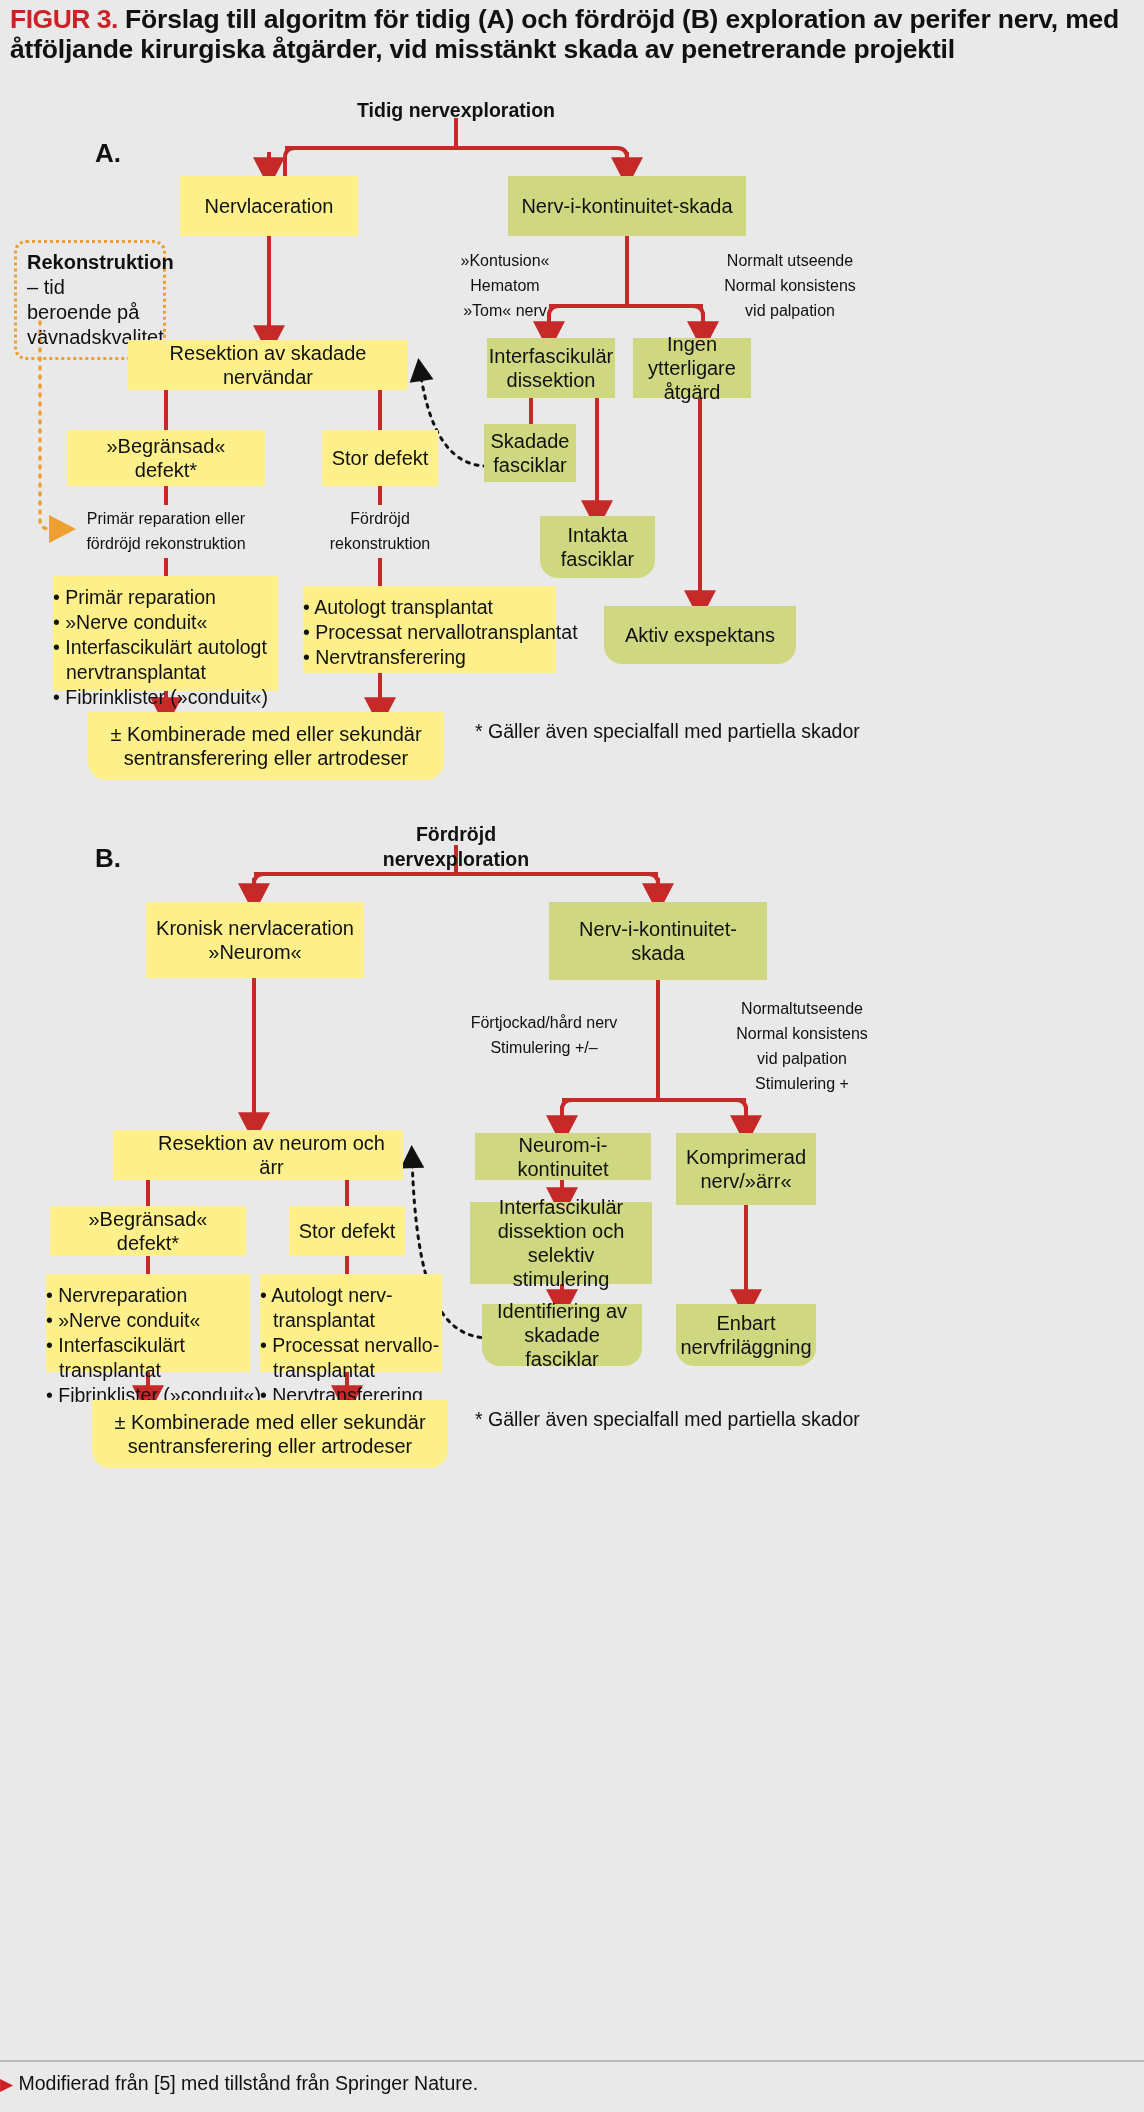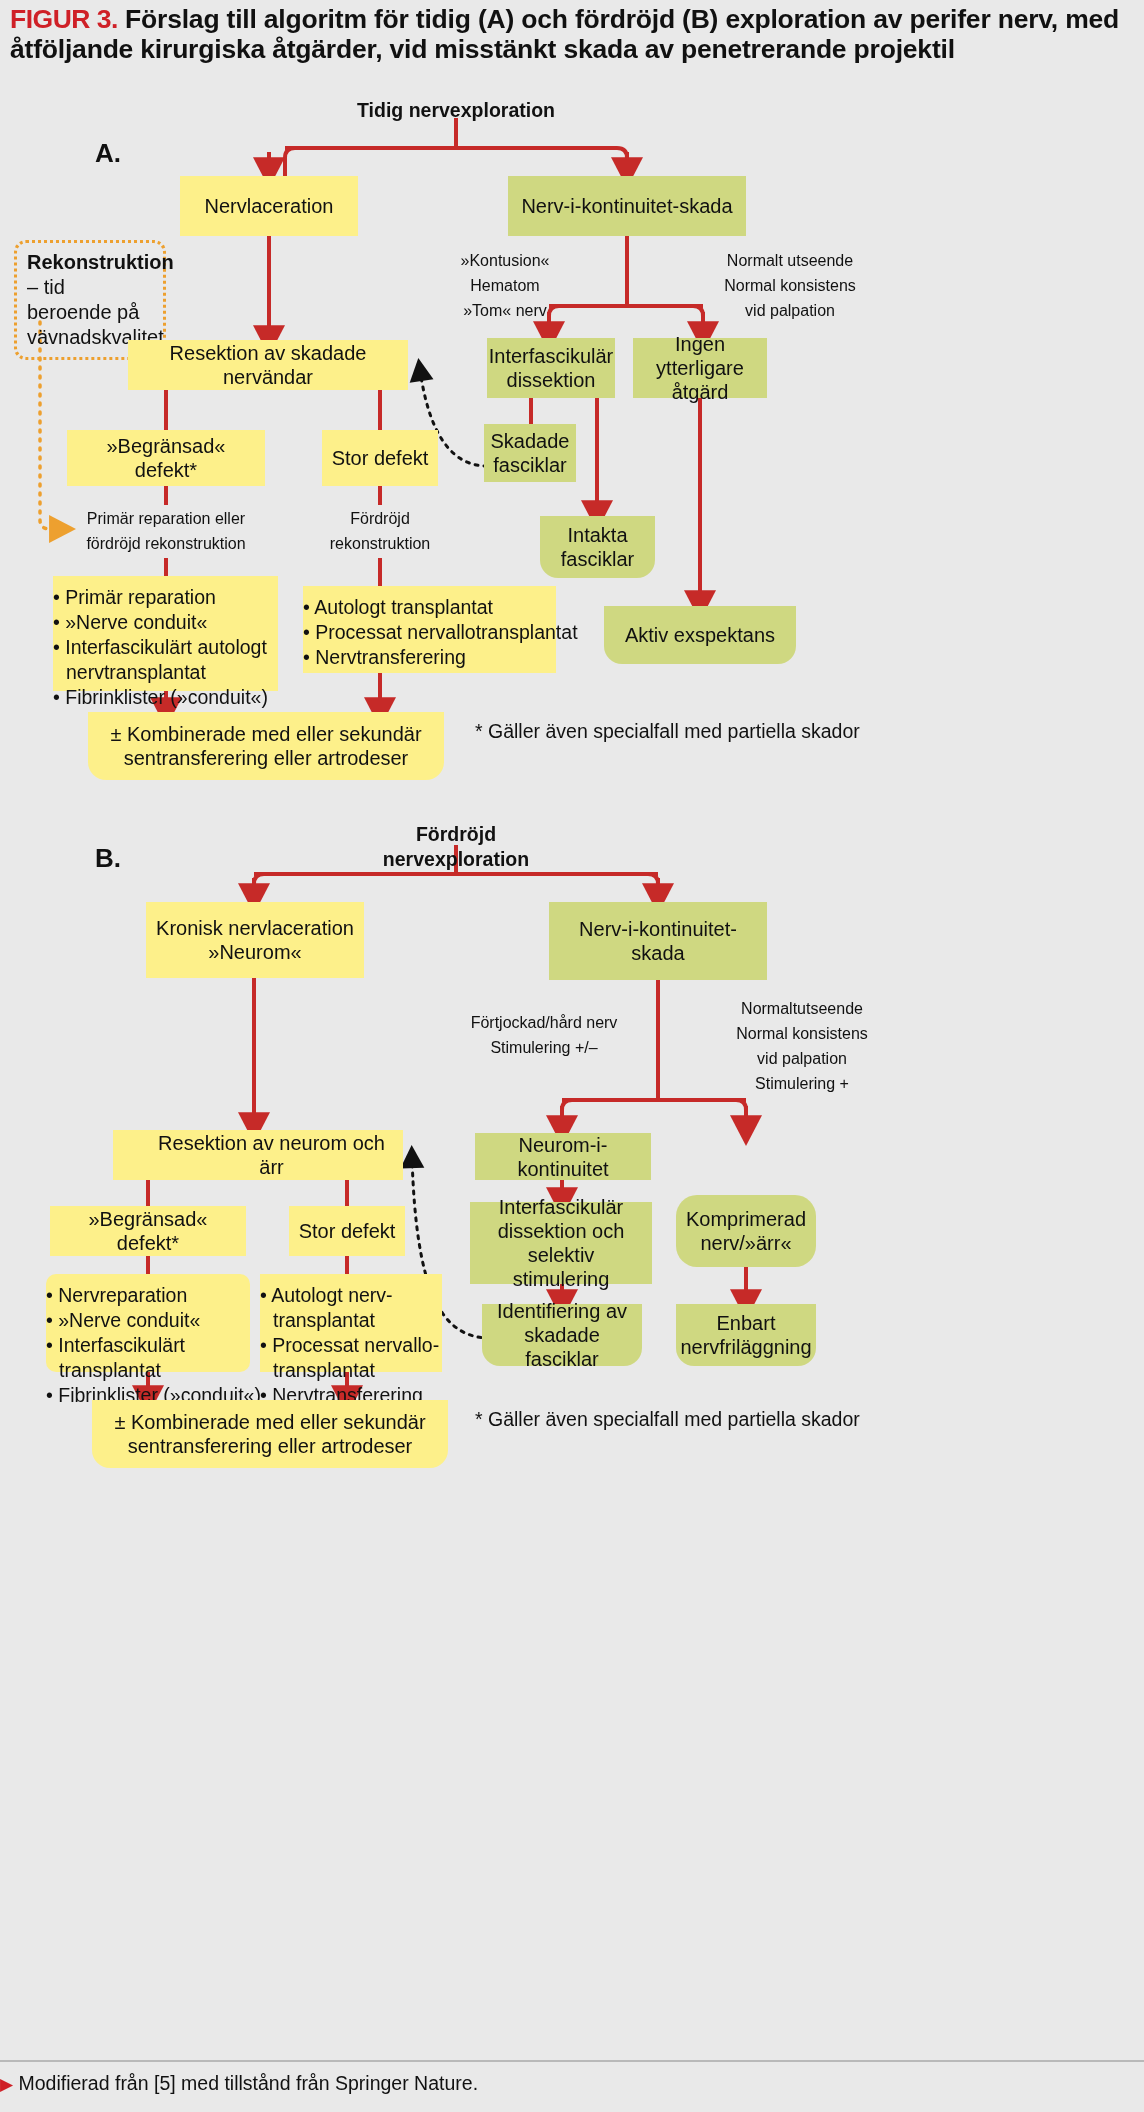--- a/index.html
+++ b/index.html
@@ -190,21 +190,21 @@
 <div class="lbl" style="left:690px;top:248px;width:200px;">
   <div>Normalt utseende</div>
   <div>Normal konsistens</div>
   <div>vid palpation</div>
 </div>
 
 <div class="node yellow" style="left:128px;top:340px;width:280px;height:50px;">Resektion av skadade nervändar</div>
 <div class="node green" style="left:487px;top:338px;width:128px;height:60px;">
   <span>Interfascikulär dissektion</span>
 </div>
-<div class="node green" style="left:633px;top:338px;width:134px;height:60px;">
+<div class="node green" style="left:633px;top:338px;width:118px;height:60px;">
   <span>Ingen ytterligare åtgärd</span>
 </div>
 
 <div class="node yellow" style="left:67px;top:430px;width:198px;height:56px;">»Begränsad« defekt*</div>
 <div class="node yellow" style="left:322px;top:430px;width:116px;height:56px;">Stor defekt</div>
 <div class="node green" style="left:484px;top:424px;width:92px;height:58px;">
   <span>Skadade fasciklar</span>
 </div>
 
 <div class="lbl" style="left:58px;top:506px;width:216px;">
@@ -260,39 +260,39 @@
   <div>vid palpation</div>
   <div>Stimulering +</div>
 </div>
 <div class="lbl" style="left:436px;top:1010px;width:216px;">
   <div>Förtjockad/hård nerv</div>
   <div>Stimulering +/–</div>
 </div>
 
 <div class="node yellow" style="left:113px;top:1130px;width:290px;height:50px;padding-left:35px;">Resektion av neurom och ärr</div>
 <div class="node green" style="left:475px;top:1133px;width:176px;height:47px;">Neurom-i-kontinuitet</div>
-<div class="node green" style="left:676px;top:1195px;width:140px;height:72px;border-radius:21px;">
+<div class="node green" style="left:676px;top:1133px;width:140px;height:72px;">
   <span>
     <span>Komprimerad</span><br>
     <span>nerv/»ärr«</span>
   </span>
 </div>
 
 <div class="node yellow" style="left:50px;top:1206px;width:196px;height:50px;">»Begränsad« defekt*</div>
 <div class="node yellow" style="left:289px;top:1206px;width:116px;height:50px;">Stor defekt</div>
 
 <div class="node green" style="left:470px;top:1202px;width:182px;height:82px;">
   <span>
     <span>Interfascikulär</span><br>
     <span>dissektion och selektiv</span><br>
     <span>stimulering</span>
   </span>
 </div>
 
-<div class="node yellow list" style="left:46px;top:1274px;width:204px;height:98px;border-radius:10px;">
+<div class="node yellow list" style="left:46px;top:1274px;width:204px;height:98px;">
   <div>• Nervreparation</div>
   <div>• »Nerve conduit«</div>
   <div>• Interfascikulärt</div>
   <div class="cont">transplantat</div>
   <div>• Fibrinklister (»conduit«)</div>
 </div>
 <div class="node yellow list" style="left:260px;top:1274px;width:182px;height:98px;">
   <div>• Autologt nerv-</div>
   <div class="cont">transplantat</div>
   <div>• Processat nervallo-</div>

